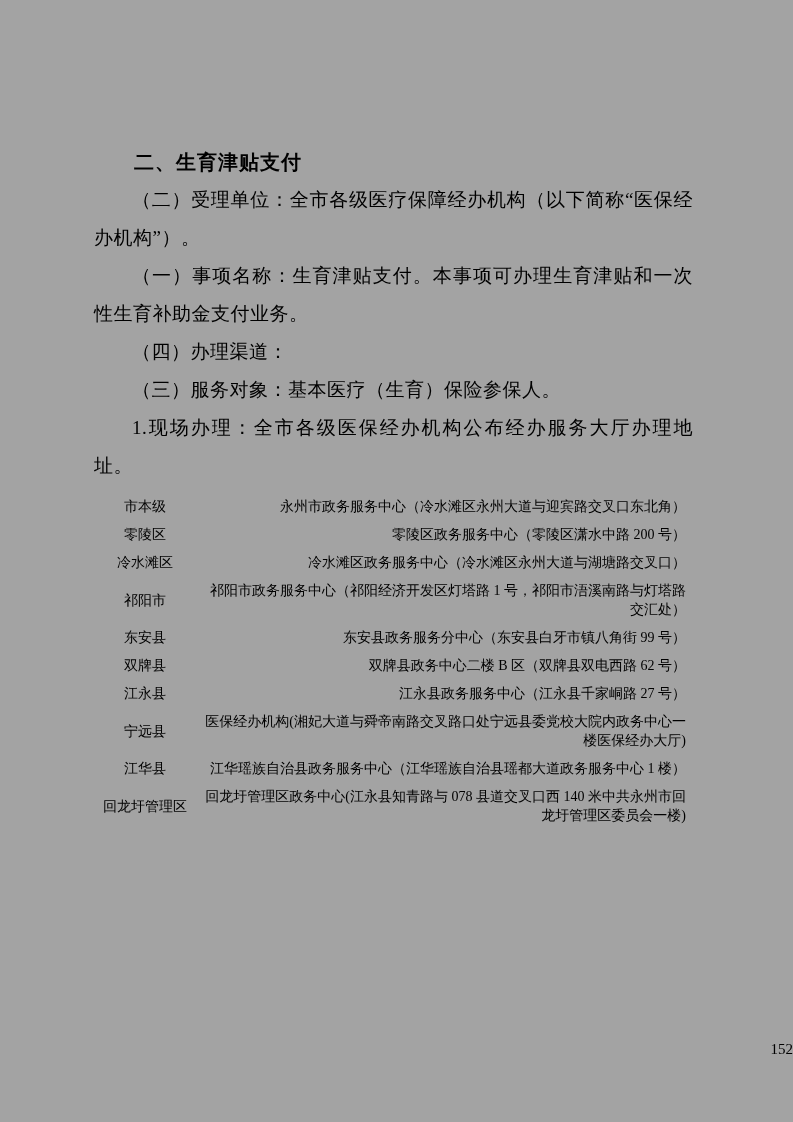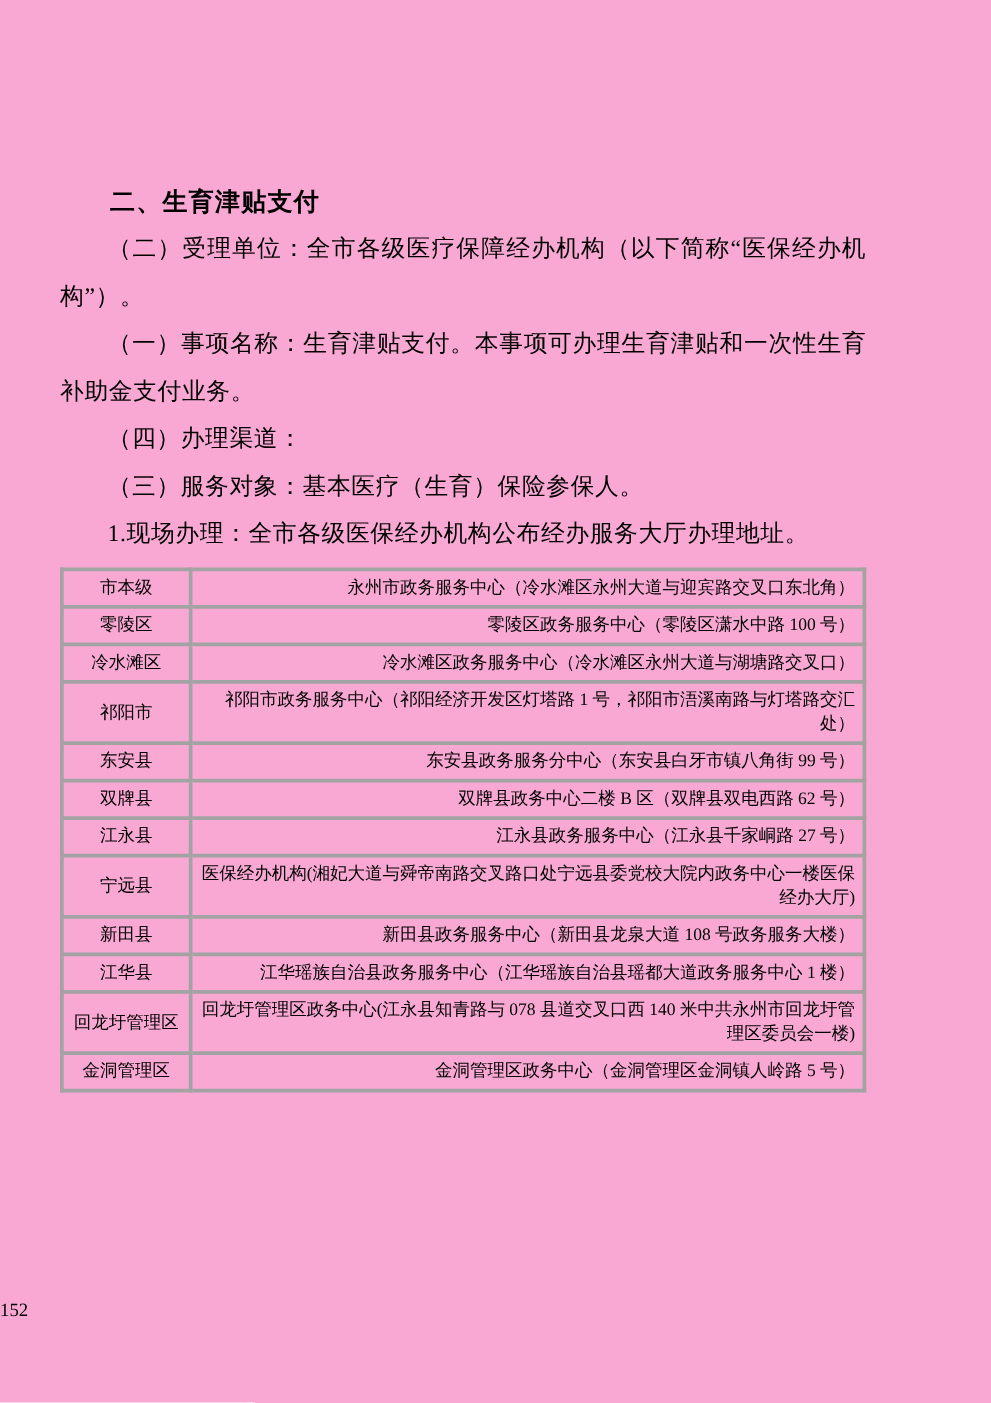--- a/index.html
+++ b/index.html
@@ -5,22 +5,22 @@
   html, body {
     margin: 0;
     padding: 0;
     background: #ffffff;
   }
   .page {
     position: relative;
     width: 793px;
     height: 1122px;
     box-sizing: border-box;
-    padding: 143px 100px 0 48px;
-    background: #f9a8d4;
+    padding: 143px 100px 0 94px;
+    background: #a3a3a3;
     color: #000000;
     font-family: "Liberation Serif", "DejaVu Serif", serif;
     overflow: hidden;
   }
   .heading {
     font-family: "Liberation Sans", "DejaVu Sans", sans-serif;
     font-weight: bold;
     font-size: 20px;
     line-height: 38px;
     margin: 0;
@@ -36,39 +36,39 @@
     letter-spacing: 0.5px;
   }
   .office-table {
     width: 100%;
     border-collapse: collapse;
     margin-top: 7px;
     font-size: 14px;
     table-layout: fixed;
   }
   .office-table td {
-    border: 3px solid #a3a3a3;
+    border: 1px solid #a3a3a3;
     padding: 4px 6px;
     line-height: 19px;
     vertical-align: middle;
     word-break: break-all;
   }
   td.district {
     width: 88px;
     text-align: center;
   }
   td.address {
     text-align: right;
   }
   .page-number {
     position: absolute;
     bottom: 64px;
     left: 0;
     width: 100%;
-    text-align: left;
+    text-align: right;
     font-size: 15px;
     font-family: "Liberation Serif", "DejaVu Serif", serif;
   }
 </style>
 </head>
 <body>
 
 <div class="page">
 
   <h2 class="heading">二、生育津贴支付</h2>
@@ -80,21 +80,21 @@
   <p class="para">1.现场办理：全市各级医保经办机构公布经办服务大厅办理地址。</p>
 
   <table class="office-table">
     <tbody>
       <tr>
         <td class="district">市本级</td>
         <td class="address">永州市政务服务中心（冷水滩区永州大道与迎宾路交叉口东北角）</td>
       </tr>
       <tr>
         <td class="district">零陵区</td>
-        <td class="address">零陵区政务服务中心（零陵区潇水中路 100 号）</td>
+        <td class="address">零陵区政务服务中心（零陵区潇水中路 200 号）</td>
       </tr>
       <tr>
         <td class="district">冷水滩区</td>
         <td class="address">冷水滩区政务服务中心（冷水滩区永州大道与湖塘路交叉口）</td>
       </tr>
       <tr>
         <td class="district">祁阳市</td>
         <td class="address">祁阳市政务服务中心（祁阳经济开发区灯塔路 1 号，祁阳市浯溪南路与灯塔路交汇处）</td>
       </tr>
       <tr>
@@ -107,33 +107,25 @@
       </tr>
       <tr>
         <td class="district">江永县</td>
         <td class="address">江永县政务服务中心（江永县千家峒路 27 号）</td>
       </tr>
       <tr>
         <td class="district">宁远县</td>
         <td class="address">医保经办机构(湘妃大道与舜帝南路交叉路口处宁远县委党校大院内政务中心一楼医保经办大厅)</td>
       </tr>
       <tr>
-        <td class="district">新田县</td>
-        <td class="address">新田县政务服务中心（新田县龙泉大道 108 号政务服务大楼）</td>
-      </tr>
-      <tr>
         <td class="district">江华县</td>
         <td class="address">江华瑶族自治县政务服务中心（江华瑶族自治县瑶都大道政务服务中心 1 楼）</td>
       </tr>
       <tr>
         <td class="district">回龙圩管理区</td>
         <td class="address">回龙圩管理区政务中心(江永县知青路与 078 县道交叉口西 140 米中共永州市回龙圩管理区委员会一楼)</td>
-      </tr>
-      <tr>
-        <td class="district">金洞管理区</td>
-        <td class="address">金洞管理区政务中心（金洞管理区金洞镇人岭路 5 号）</td>
       </tr>
     </tbody>
   </table>
 
   <div class="page-number">152</div>
 
 </div>
 
 </body></html>

